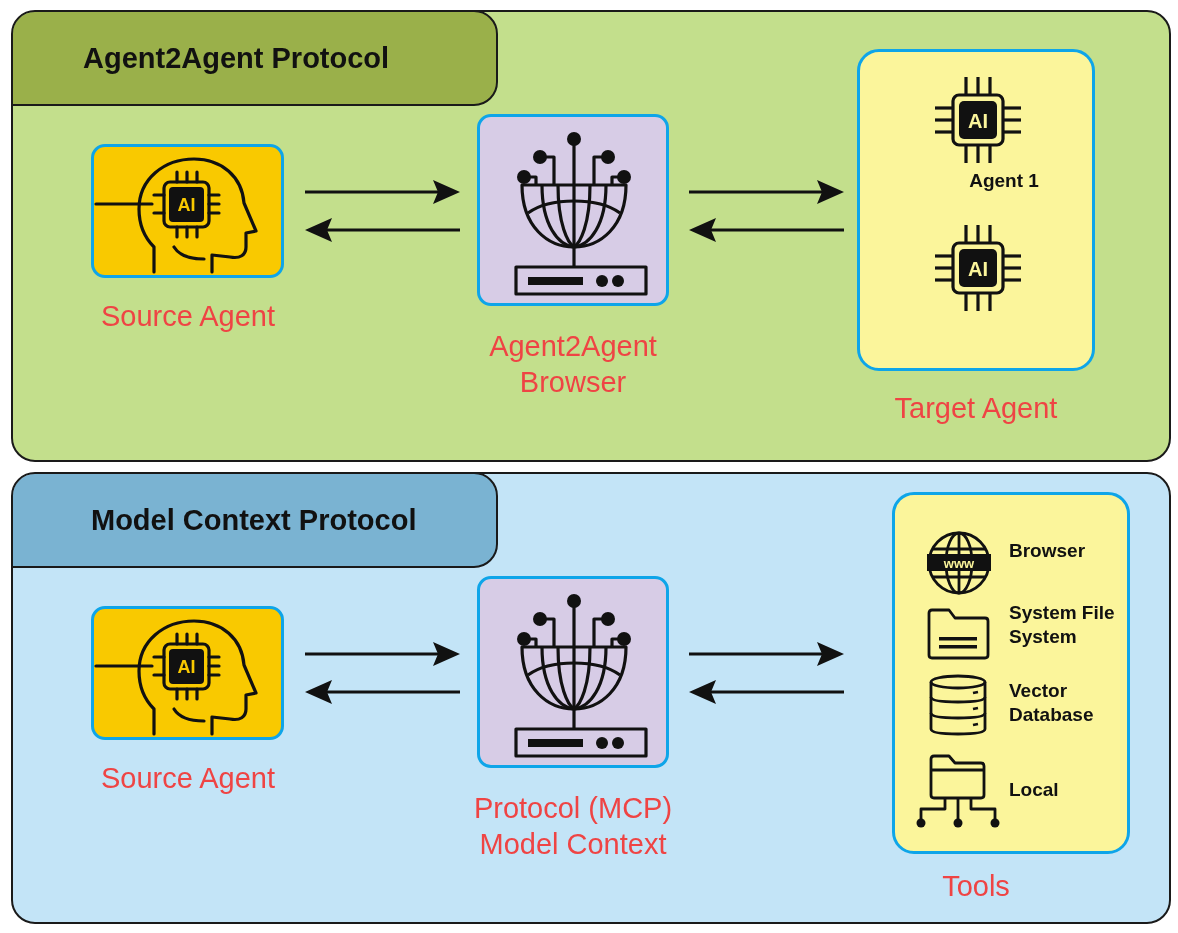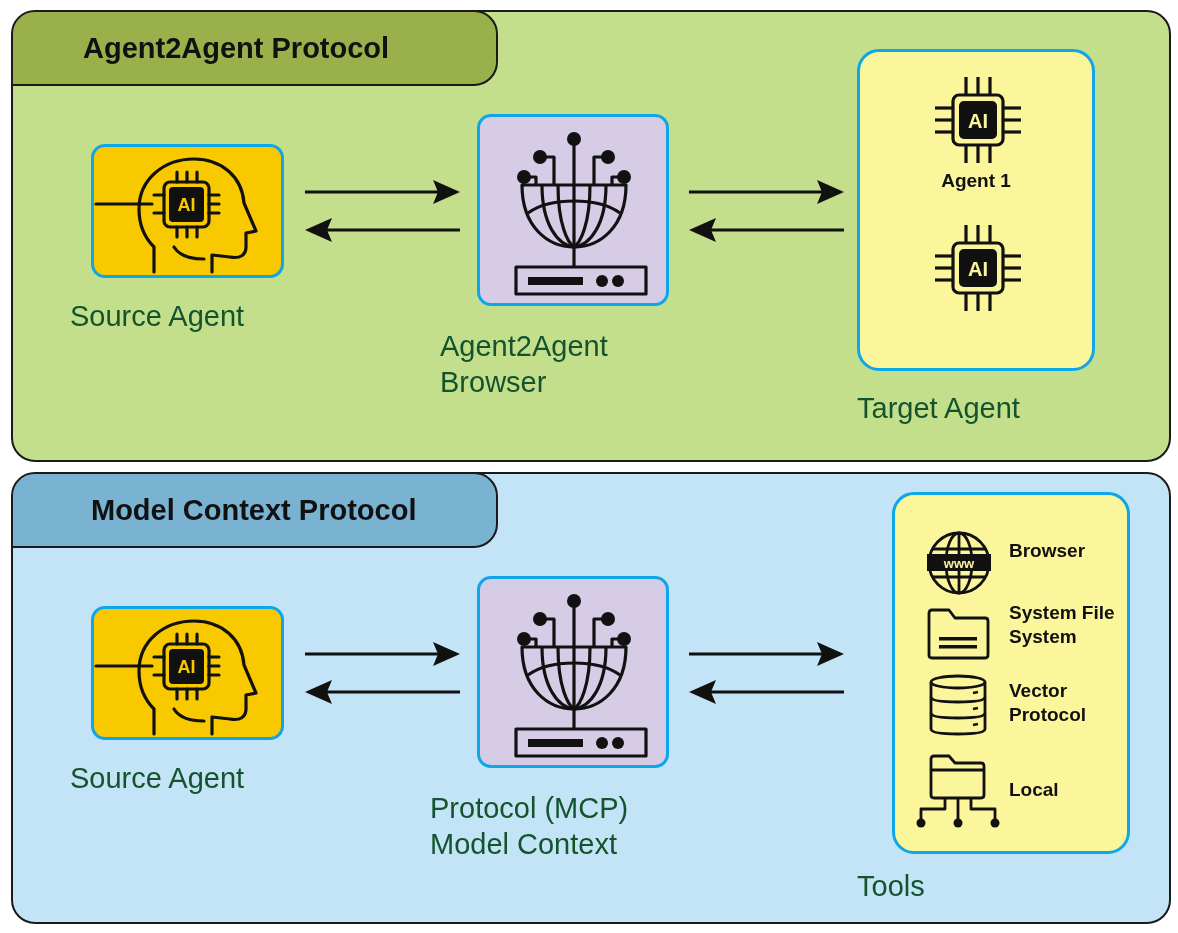--- a/index.html
+++ b/index.html
@@ -1,31 +1,31 @@
 <!DOCTYPE html>
 <html><head>
 <meta charset="utf-8">
 <style>
   html, body { margin: 0; padding: 0; background: #ffffff; }
   body { width: 1178px; height: 933px; position: relative; overflow: hidden;
          font-family: "Liberation Sans", sans-serif; color: #111; }
   .panel { position: absolute; border: 2px solid #1a1a1a; border-radius: 24px; overflow: hidden; box-sizing: border-box; }
   .panel-a2a { left: 11px; top: 10px; width: 1160px; height: 452px; background: #c3df8c; }
   .panel-mcp { left: 11px; top: 472px; width: 1160px; height: 452px; background: #c3e4f7; }
-  .tab { position: absolute; left: -2px; top: -2px; height: 76px; width: 487px; box-sizing: border-box;
+  .tab { position: absolute; left: -2px; top: -2px; height: 96px; width: 487px; box-sizing: border-box;
          border: 2px solid #1a1a1a; border-radius: 24px 24px 24px 0; border-top-left-radius: 24px;
          display: flex; align-items: center; font-weight: bold; font-size: 29px; }
   .tab-a2a { background: #9ab04a; padding-left: 70px; }
   .tab-mcp { background: #7ab3d2; padding-left: 78px; }
   .icon-box { position: absolute; border: 3px solid #0ea5e9; border-radius: 14px; box-sizing: border-box; }
   .src-box { width: 193px; height: 134px; background: #f9c900; }
   .proto-box { width: 192px; height: 192px; background: #d7cce6; }
   .target-box { background: #fbf59b; border-radius: 22px; }
-  .label { position: absolute; font-size: 29px; line-height: 36px; color: #14532d; }
-  .small-label { position: absolute; text-align: center; font-size: 19px; font-weight: bold; }
+  .label { position: absolute; text-align: center; font-size: 29px; line-height: 36px; color: #ef4444; }
+  .small-label { position: absolute; text-align: center; font-size: 19px; font-weight: bold; padding-left: 28px; }
   .tool-label { position: absolute; font-size: 19px; font-weight: bold; line-height: 24px; }
   svg { display: block; }
   .arrow { position: absolute; }
 </style>
 </head>
 <body>
 
 <div class="panel panel-a2a">
   <div class="tab tab-a2a">Agent2Agent Protocol</div>
 </div>
@@ -254,21 +254,21 @@
       <path d="M4 9 L4 56 Q4 61 31 61 Q58 61 58 56 L58 9"></path>
       <path d="M4 24 Q4 29 31 29 Q58 29 58 24"></path>
       <path d="M4 40 Q4 45 31 45 Q58 45 58 40"></path>
       <line x1="46" y1="20" x2="51" y2="19"></line>
       <line x1="46" y1="36" x2="51" y2="35"></line>
       <line x1="46" y1="52" x2="51" y2="51"></line>
     </g>
   </svg>
   <div class="tool-label" style="left:114px; top:184px;">
     <div>Vector</div>
-    <div>Protocol</div>
+    <div>Database</div>
   </div>
 
   <svg style="position:absolute; left:20px; top:258px;" width="86" height="78" viewBox="0 0 86 78">
     <g fill="none" stroke="#111" stroke-width="2.8" stroke-linejoin="round">
       <path d="M16 6 Q16 3 19 3 L34 3 L40 10 L66 10 Q69 10 69 13 L69 42 Q69 45 66 45 L19 45 Q16 45 16 42 Z"></path>
       <line x1="16" y1="17" x2="69" y2="17"></line>
       <polyline points="30,45 30,56 6,56 6,68"></polyline>
       <line x1="43" y1="45" x2="43" y2="68"></line>
       <polyline points="56,45 56,56 80,56 80,68"></polyline>
     </g>

